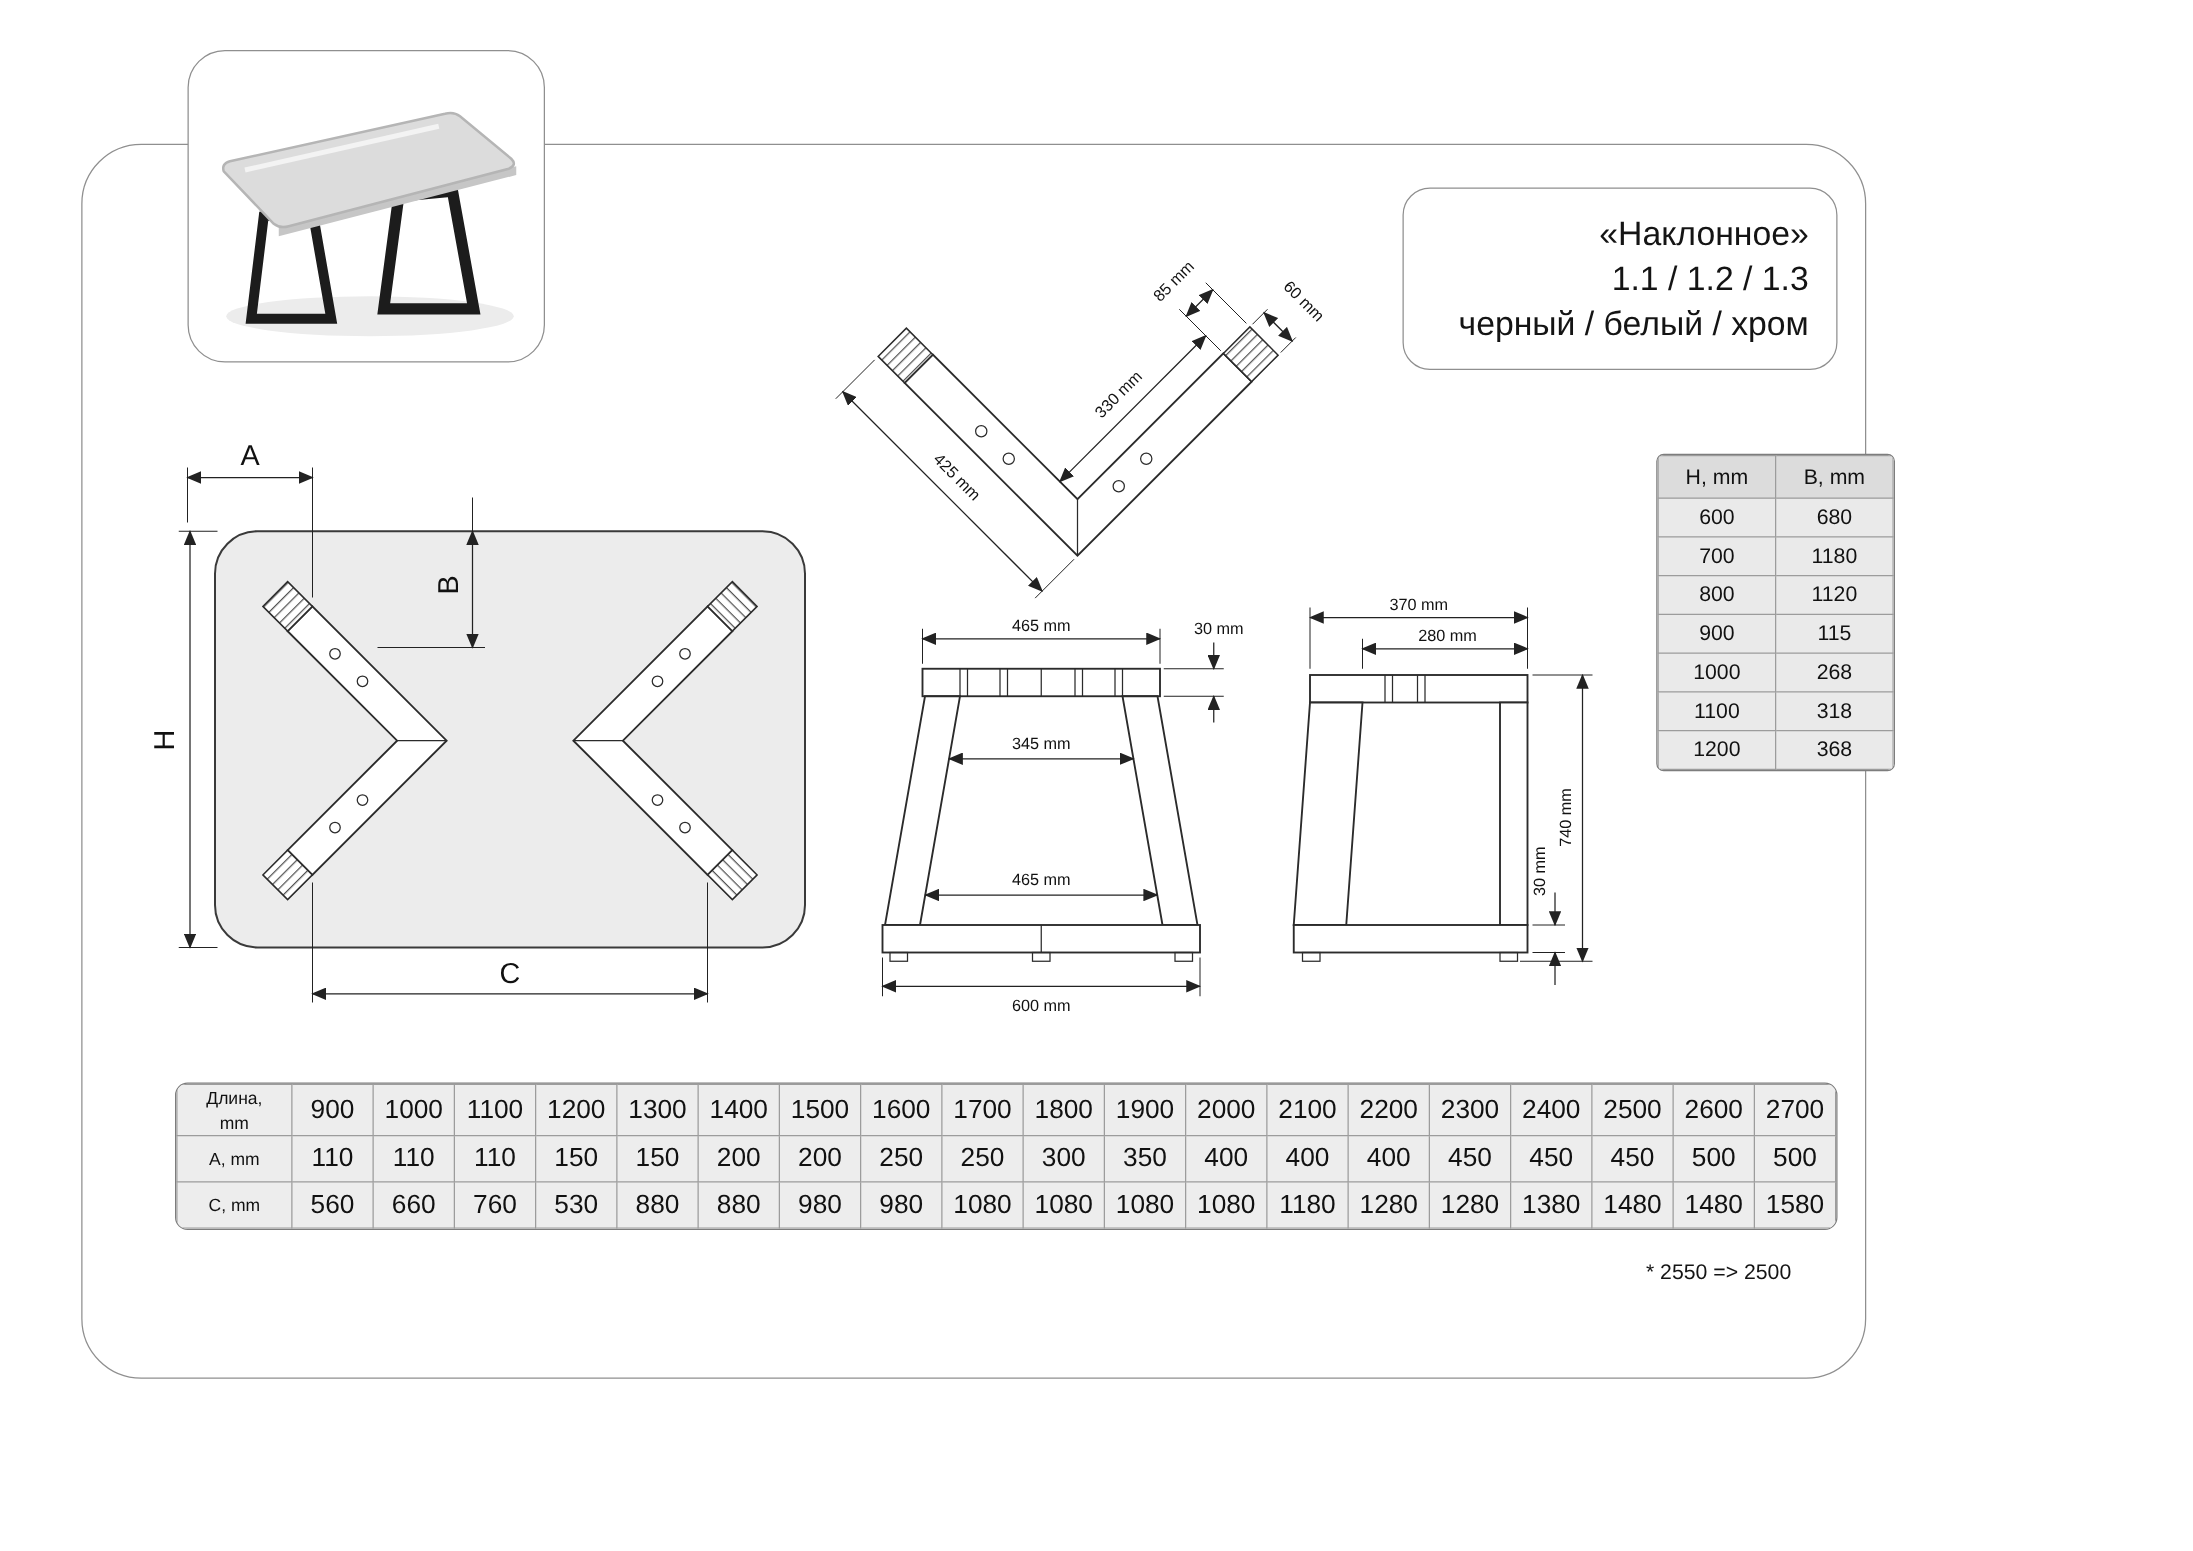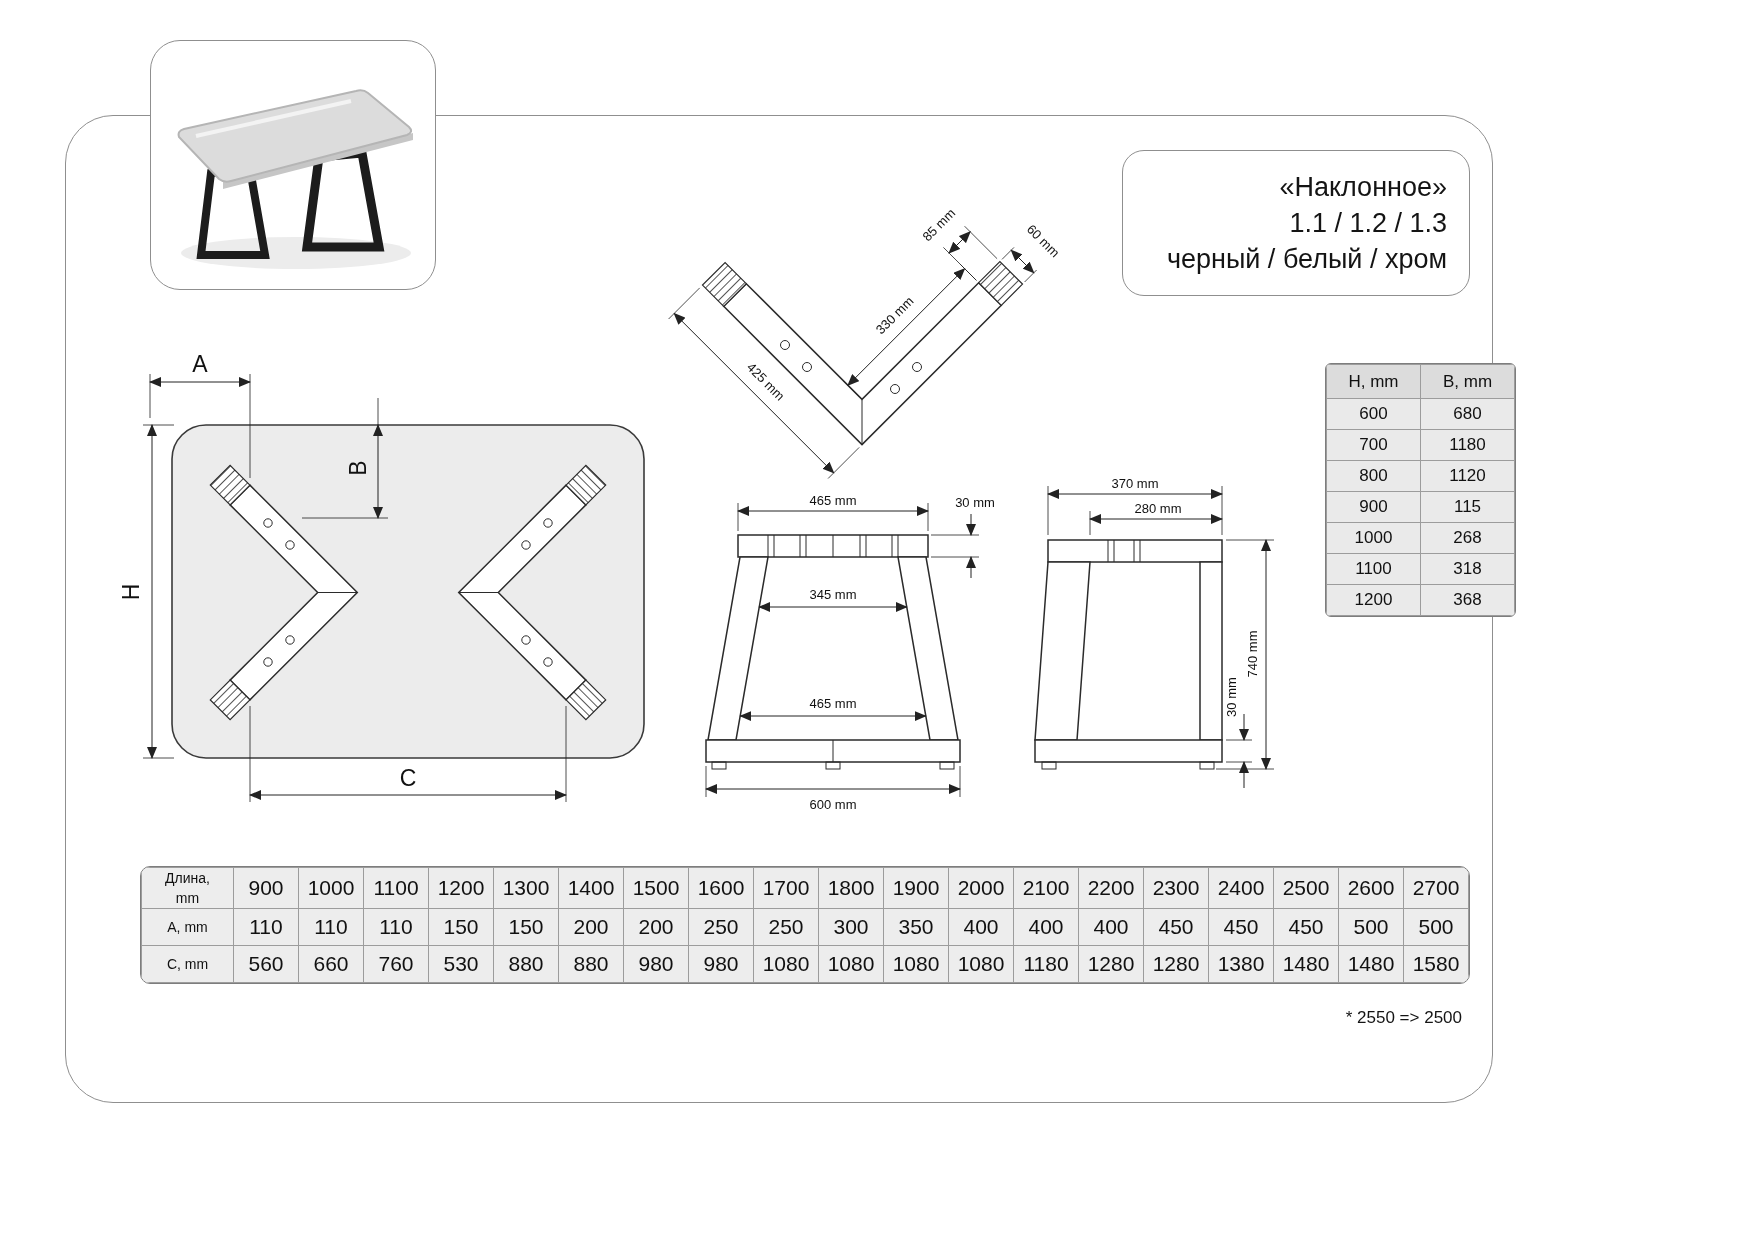--- a/index.html
+++ b/index.html
@@ -28,21 +28,21 @@
   #hb-table tr.hdr td { height:34px; background:#dcdcdc; }
 
   #size-wrap { left:140px; top:866px; border:1.6px solid #7d7d7d; border-radius:10px; overflow:hidden; background:#ededed; }
   #size-table { border-collapse:collapse; }
   #size-table td { border:1px solid #9c9c9c; background:#ededed; text-align:center;
     vertical-align:middle; height:37px; font-size:21px; }
   #size-table td.rowlab { width:92px; font-size:14px; line-height:20px; }
   #size-table td.val { width:65px; }
   #size-table tr.hdr td { height:38px; }
 
-  #notes { left:1160px; top:1002px; width:302px; text-align:right; font-size:17px; line-height:31px; color:#141414; }
+  #notes { left:1131px; top:1002px; width:302px; text-align:right; font-size:17px; line-height:31px; color:#141414; }
 
   .obj { stroke:#2b2b2b; stroke-width:1.5; fill:#fff; }
   .objthin { stroke:#2b2b2b; stroke-width:1; fill:none; }
   .dim { stroke:#222; stroke-width:1; fill:none; }
   .ext { stroke:#222; stroke-width:0.8; fill:none; }
   .dimtext { font-family:"Liberation Sans", sans-serif; font-size:13px; fill:#111; }
   .dimletter { font-family:"Liberation Sans", sans-serif; font-size:23px; fill:#111; }
 </style>
 </head>
 <body>

